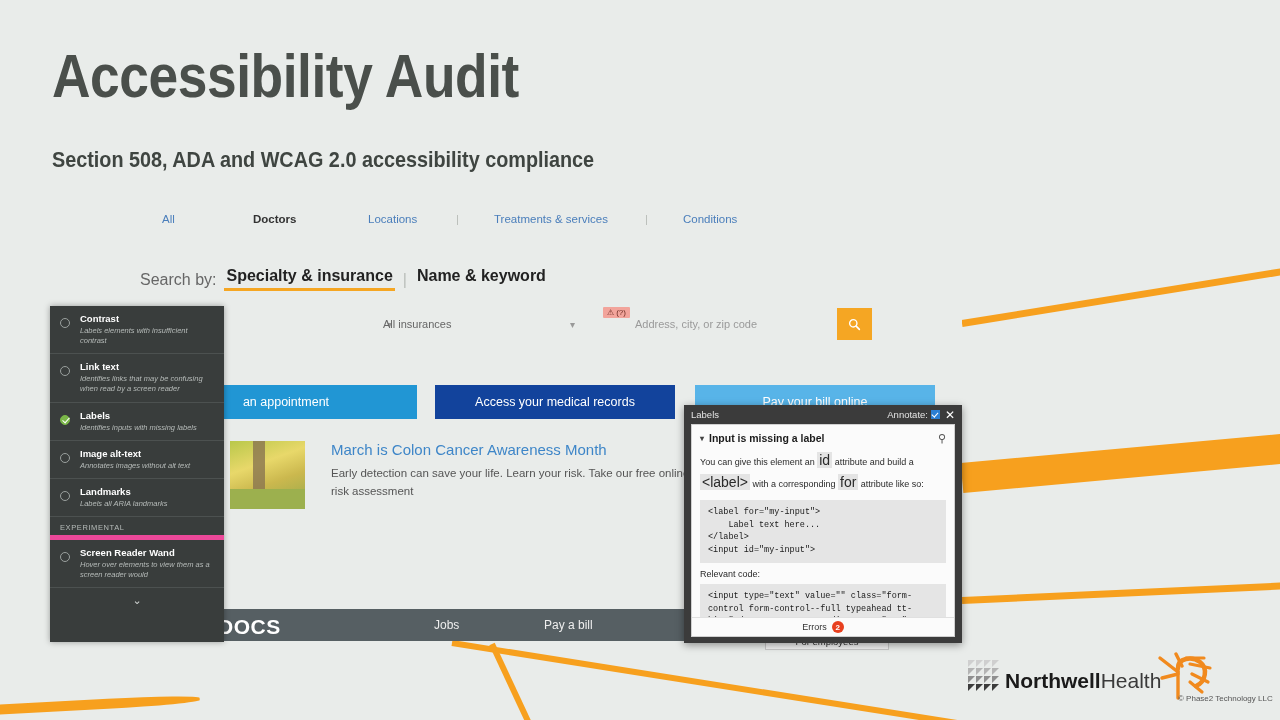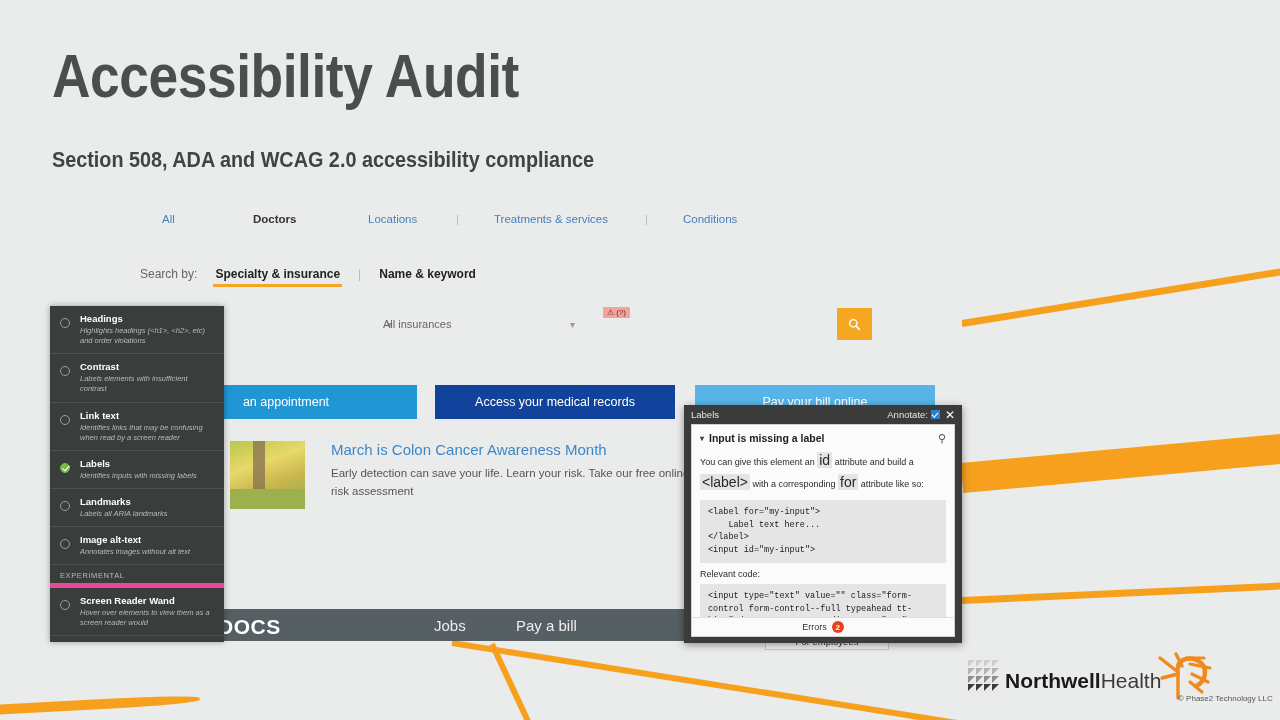--- a/index.html
+++ b/index.html
@@ -43,22 +43,22 @@
   }
   .shot-nav{
     position:absolute;left:0;top:0;width:100%;height:52px;
     display:flex;align-items:center;font-size:11.5px;
   }
   .navitem{color:#4a7ebb;white-space:nowrap;}
   .navitem.active{color:#333;font-weight:bold;}
   .navsep{color:#b9bdb9;}
 
   .searchby{
-    position:absolute;left:90px;top:74px;font-size:12px;color:#555;
-    display:flex;align-items:flex-start;gap:18px;
+    position:absolute;left:90px;top:74px;font-size:16px;color:#555;
+    display:flex;align-items:flex-end;gap:10px;
   }
   .searchby .lbl{color:#666;}
   .searchby .opt{color:#222;font-weight:bold;position:relative;padding-bottom:4px;}
   .searchby .opt.sel:after{
     content:"";position:absolute;left:-2px;right:-2px;bottom:-2px;height:3px;background:#f5a623;
   }
 
   .formrow{position:absolute;left:0;top:112px;width:100%;height:38px;}
   .fld{
     position:absolute;height:38px;display:flex;align-items:center;
@@ -101,21 +101,21 @@
   .emerg{position:absolute;left:648px;top:246px;width:120px;}
   .em-h{font-size:16px;color:#3e86c8;}
   .em-badge{display:inline-block;margin-top:12px;background:#1b7fd4;color:#fff;font-size:10.5px;padding:3px 9px;}
   .em-link{display:block;margin-top:14px;font-size:11px;color:#3e86c8;}
 
   .shot-footer{
     position:absolute;left:0;bottom:0;width:100%;height:32px;background:#565f63;
     display:flex;align-items:center;color:#fff;font-size:11px;
   }
   .fdocs{position:absolute;left:168px;bottom:2px;font-size:21px;font-weight:bold;color:#fff;letter-spacing:.5px;}
-  .flink{position:absolute;font-size:15px;color:#eee;text-align:right;}
+  .flink{position:absolute;font-size:12px;color:#eee;text-align:right;}
 
   
   .atool{
     position:absolute;left:50px;top:306px;width:174px;height:336px;
     background:#393d3c;color:#e8e8e8;z-index:10;overflow:hidden;
     box-shadow:0 0 6px rgba(0,0,0,.35);
   }
   .arow{
     padding:7px 8px 7px 30px;position:relative;border-bottom:1px solid #4c5150;
   }
@@ -236,20 +236,23 @@
 
     <div class="formrow">
       <div class="fld f1">
         <span></span>
         <span class="caret">▾</span>
       </div>
       <div class="fld f2">
         <span>All insurances</span>
         <span class="caret">▾</span>
       </div>
+      <div class="fld f3">
+        <span style="color:#9a9a9a;">Address, city, or zip code</span>
+      </div>
     </div>
 
     <div class="searchbtn">
       <svg width="13" height="13" viewBox="0 0 16 16">
         <circle cx="6.5" cy="6.5" r="4.5" fill="none" stroke="#fff" stroke-width="1.7"></circle>
         <line x1="10" y1="10" x2="14" y2="14" stroke="#fff" stroke-width="1.9" stroke-linecap="round"></line>
       </svg>
     </div>
 
     <div class="btnrow">
@@ -268,59 +271,54 @@
 
     <div class="emerg">
       <div class="em-h">Eme</div>
       <div class="em-badge">1 min</div>
       <a class="em-link">See all</a>
     </div>
 
     <div class="shot-footer">
       <div class="fdocs">DOCS</div>
       <div class="flink" style="left:384px;">Jobs</div>
-      <div class="flink" style="left:438px;padding-left:28px;">Pay a bill</div>
+      <div class="flink" style="left:466px;padding-left:28px;">Pay a bill</div>
     </div>
   </div>
 
   <div class="errbadge">
     <span>⚠</span>
     <span>(?)</span>
   </div>
 
   <div class="atool">
     <div class="arow">
       <span class="radio"></span>
-      <div class="an">Headings</div>
-      <div class="ad">Highlights headings (&lt;h1&gt;, &lt;h2&gt;, etc) and order violations</div>
-    </div>
-    <div class="arow">
-      <span class="radio"></span>
       <div class="an">Contrast</div>
       <div class="ad">Labels elements with insufficient contrast</div>
     </div>
     <div class="arow">
       <span class="radio"></span>
       <div class="an">Link text</div>
       <div class="ad">Identifies links that may be confusing when read by a screen reader</div>
     </div>
     <div class="arow on">
       <span class="radio"></span>
       <div class="an">Labels</div>
       <div class="ad">Identifies inputs with missing labels</div>
     </div>
     <div class="arow">
       <span class="radio"></span>
+      <div class="an">Image alt-text</div>
+      <div class="ad">Annotates images without alt text</div>
+    </div>
+    <div class="arow">
+      <span class="radio"></span>
       <div class="an">Landmarks</div>
       <div class="ad">Labels all ARIA landmarks</div>
-    </div>
-    <div class="arow">
-      <span class="radio"></span>
-      <div class="an">Image alt-text</div>
-      <div class="ad">Annotates images without alt text</div>
     </div>
     <div class="asec">EXPERIMENTAL</div>
     <div class="arow">
       <span class="radio"></span>
       <div class="an">Screen Reader Wand</div>
       <div class="ad">Hover over elements to view them as a screen reader would</div>
     </div>
     <div class="afoot">
       <span>⌄</span>
     </div>

